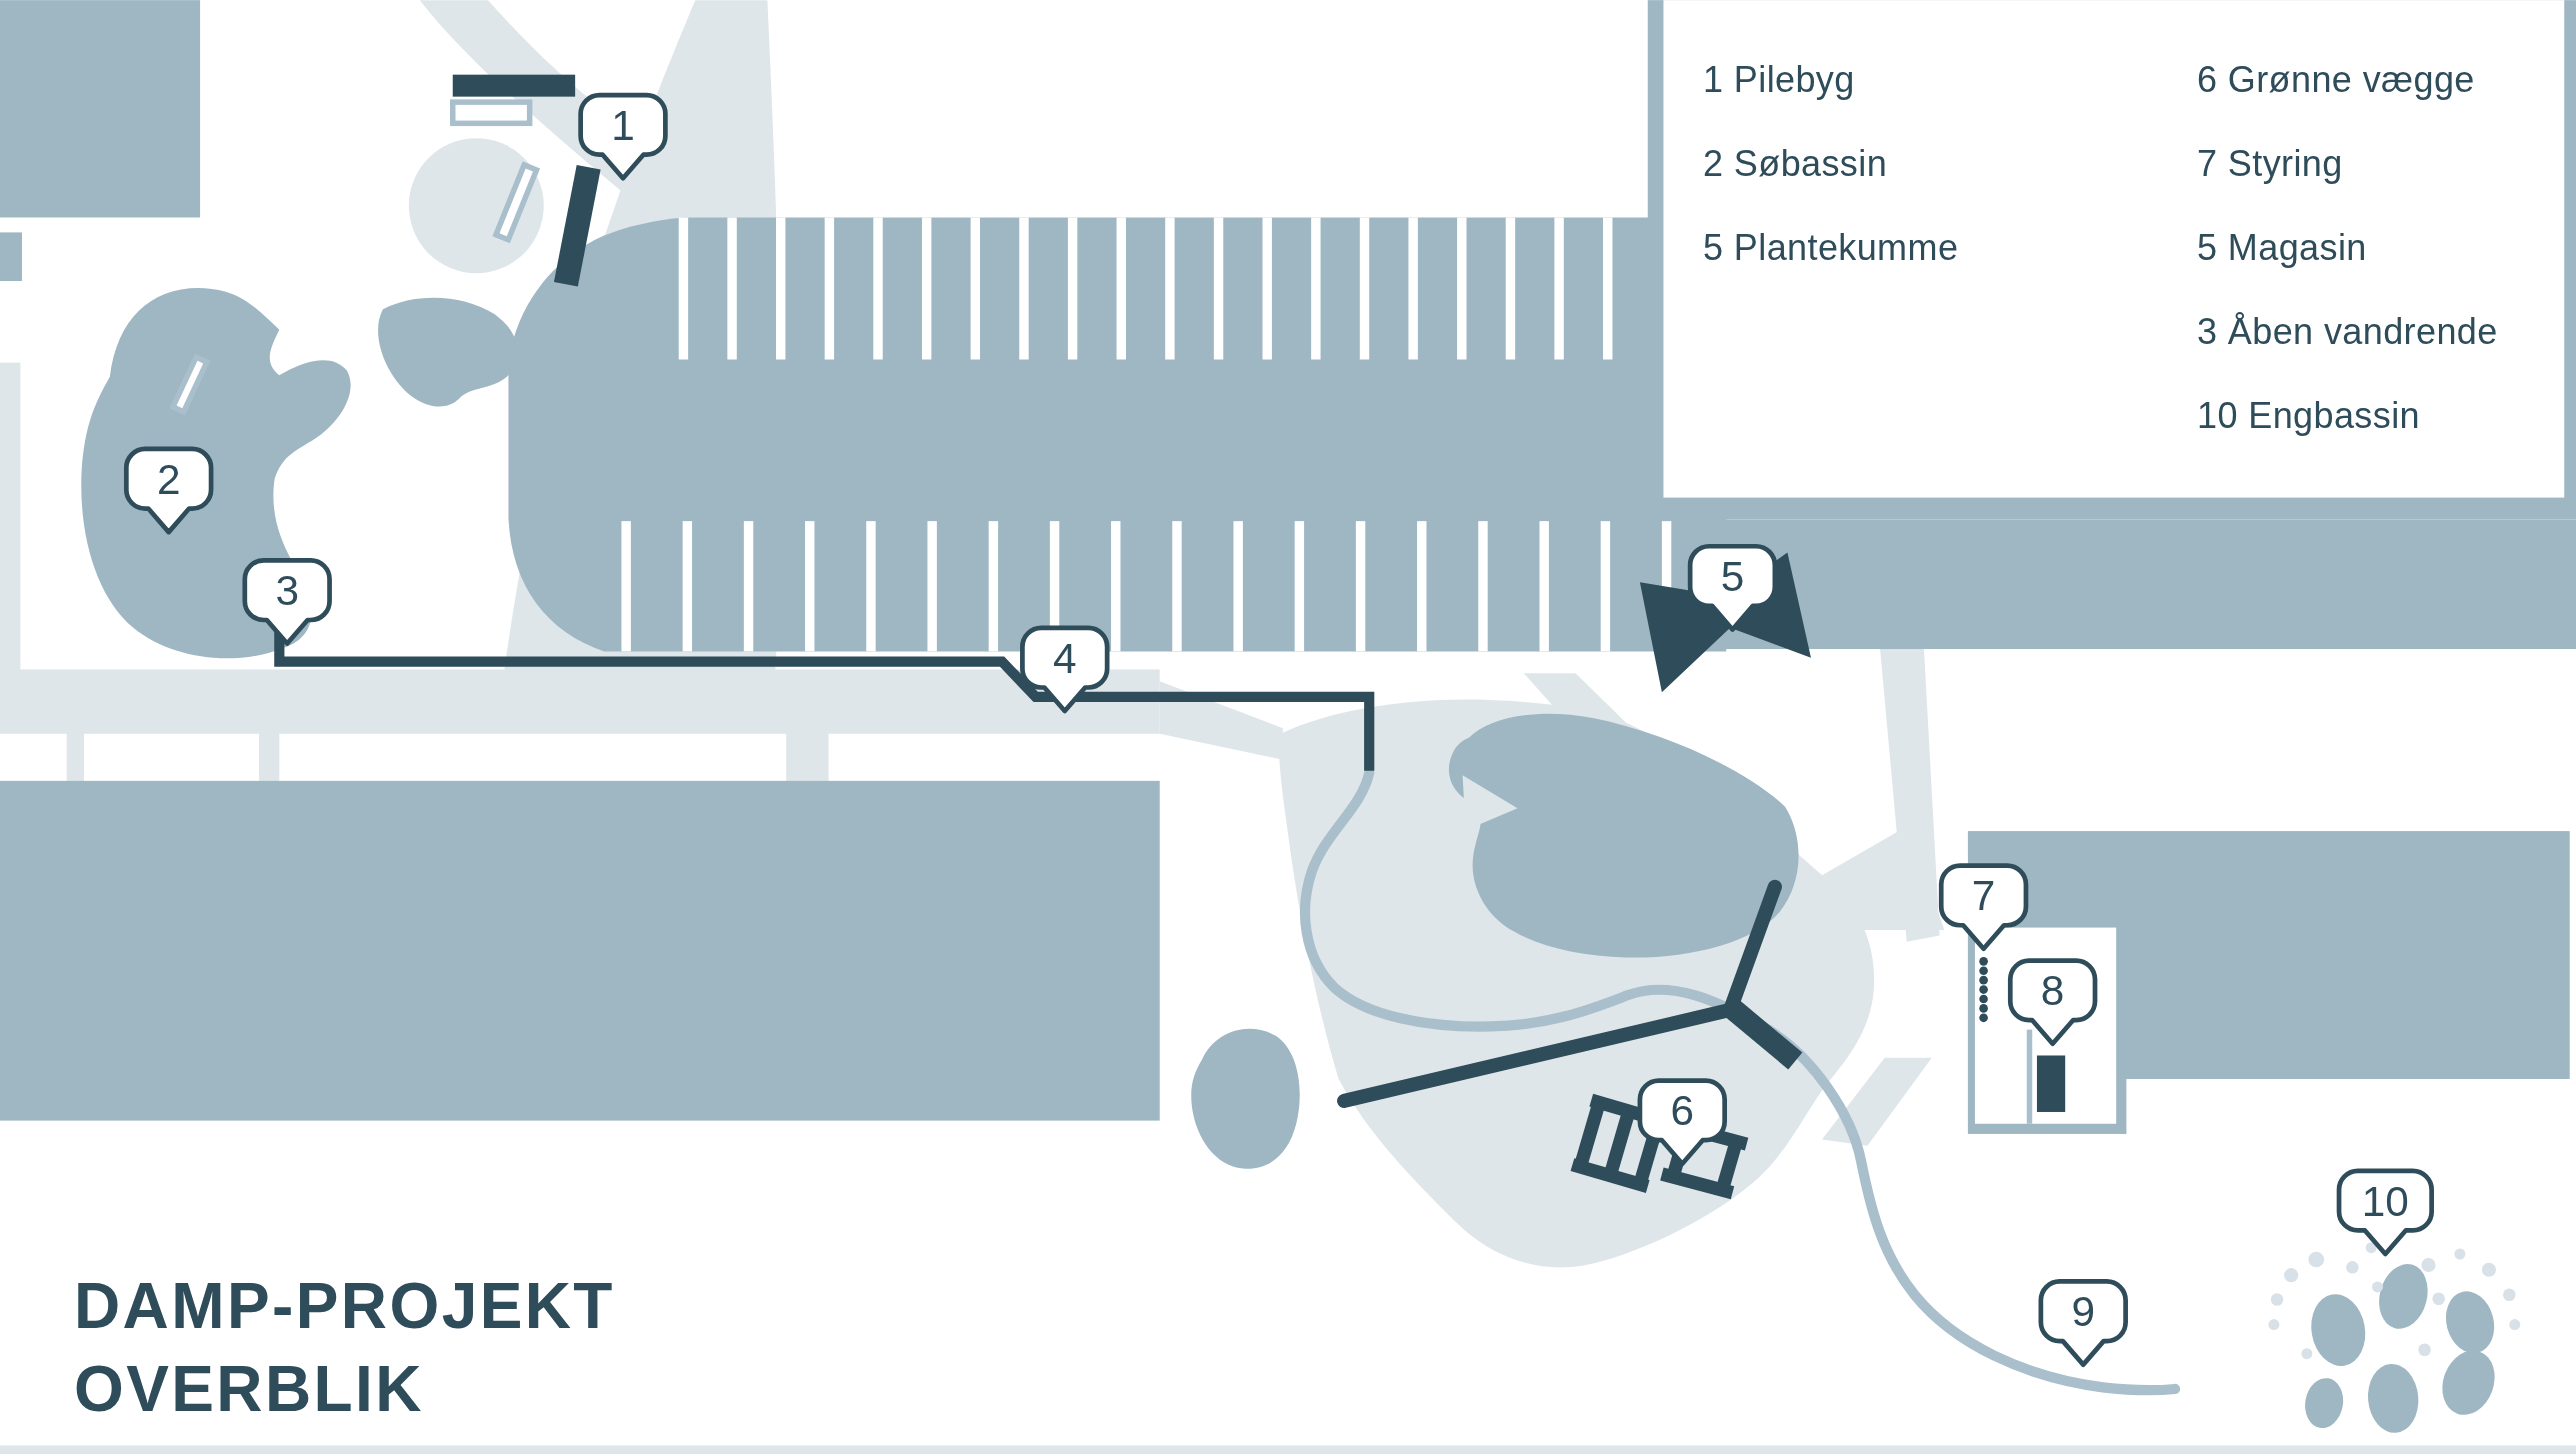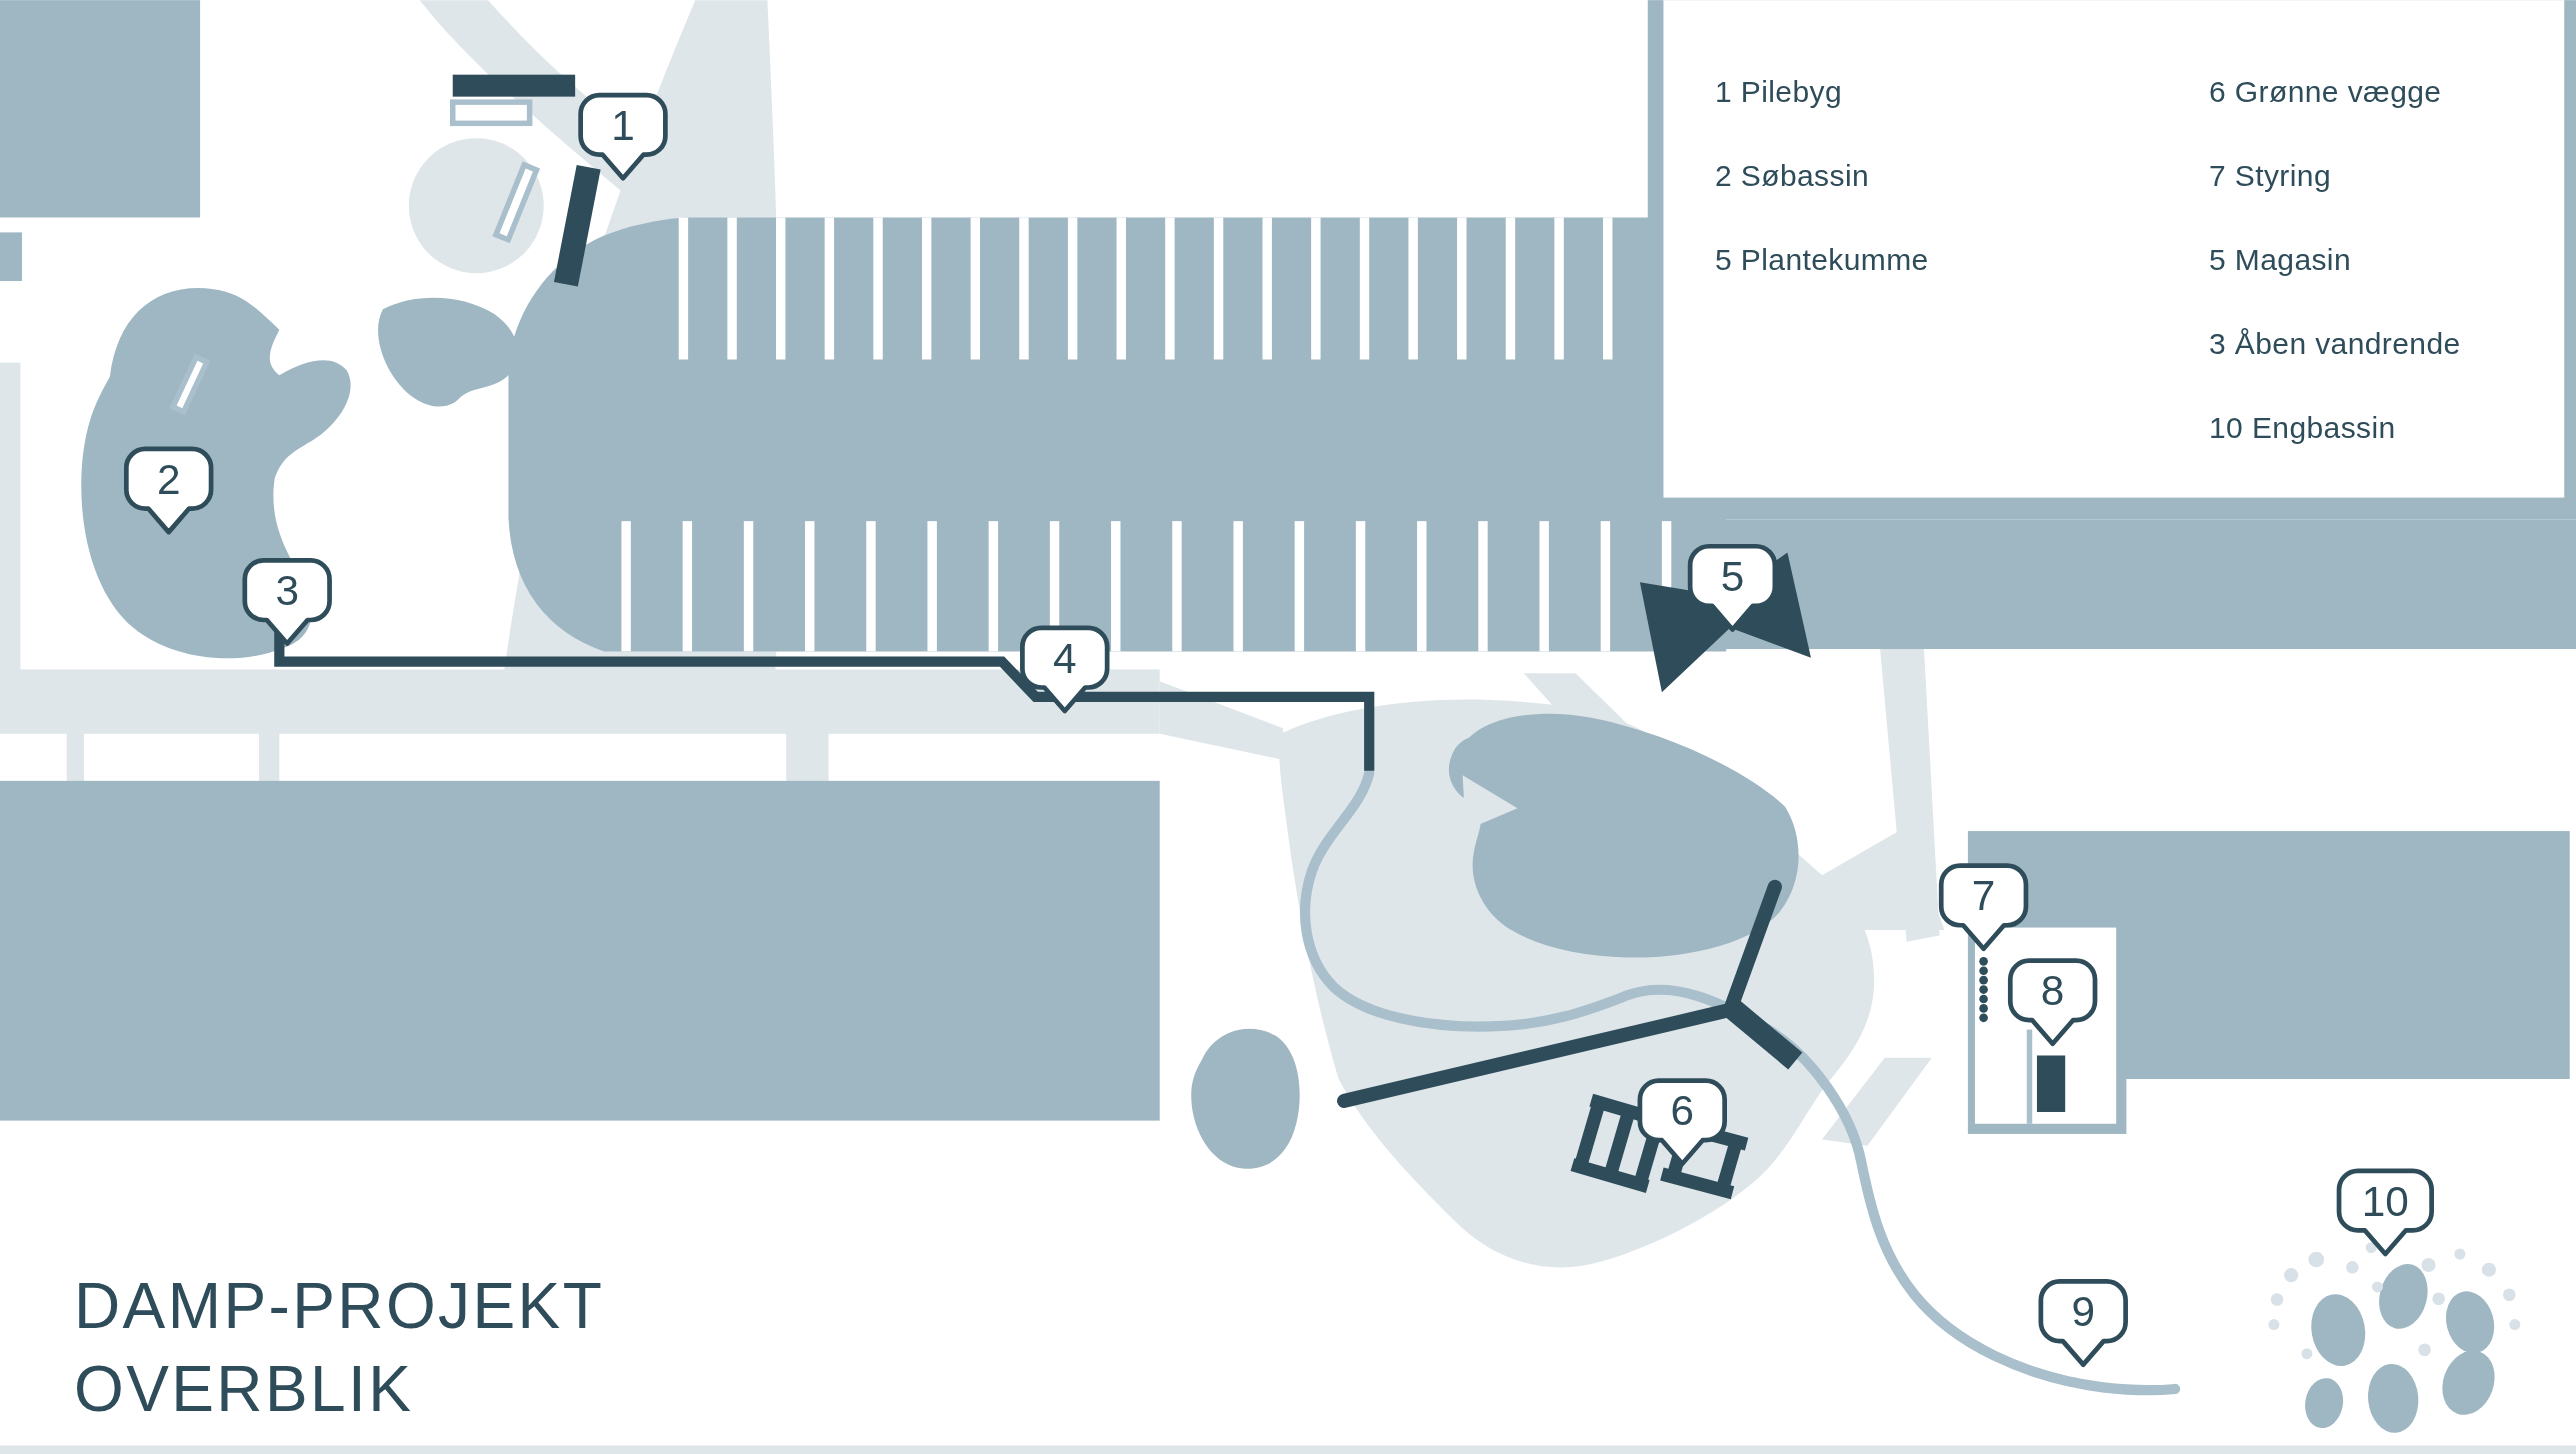--- a/index.html
+++ b/index.html
@@ -11,30 +11,30 @@
     --bg:#FFFFFF;
   }
   html,body{margin:0;padding:0;background:#fff;}
   .stage{
     position:relative;width:2576px;height:1455px;overflow:hidden;
     background:var(--bg);
     font-family:"Liberation Sans", sans-serif;
   }
   .stage svg{position:absolute;left:0;top:0;}
   .legend-col{
-    position:absolute;top:38px;margin:12px;padding:0;list-style:none;
-    color:var(--ink);font-size:30px;letter-spacing:0.4px;font-weight:400;
+    position:absolute;top:38px;margin:0;padding:0;list-style:none;
+    color:var(--ink);font-size:36px;letter-spacing:0.4px;font-weight:400;
   }
   .legend-col li{height:84px;line-height:84px;white-space:nowrap;}
   #legend-col-1{left:1703px;}
   #legend-col-2{left:2197px;}
   .map-title{
     position:absolute;left:74px;top:1265px;
     color:var(--ink);font-size:64px;line-height:83px;
-    font-weight:400;letter-spacing:2.4px;
+    font-weight:700;letter-spacing:2.4px;
   }
   .balloon-num{
     font-family:"Liberation Sans", sans-serif;
     font-size:54px;font-weight:500;fill:var(--ink);
   }
 </style>
 </head>
 <body>
 
 <div class="stage">

